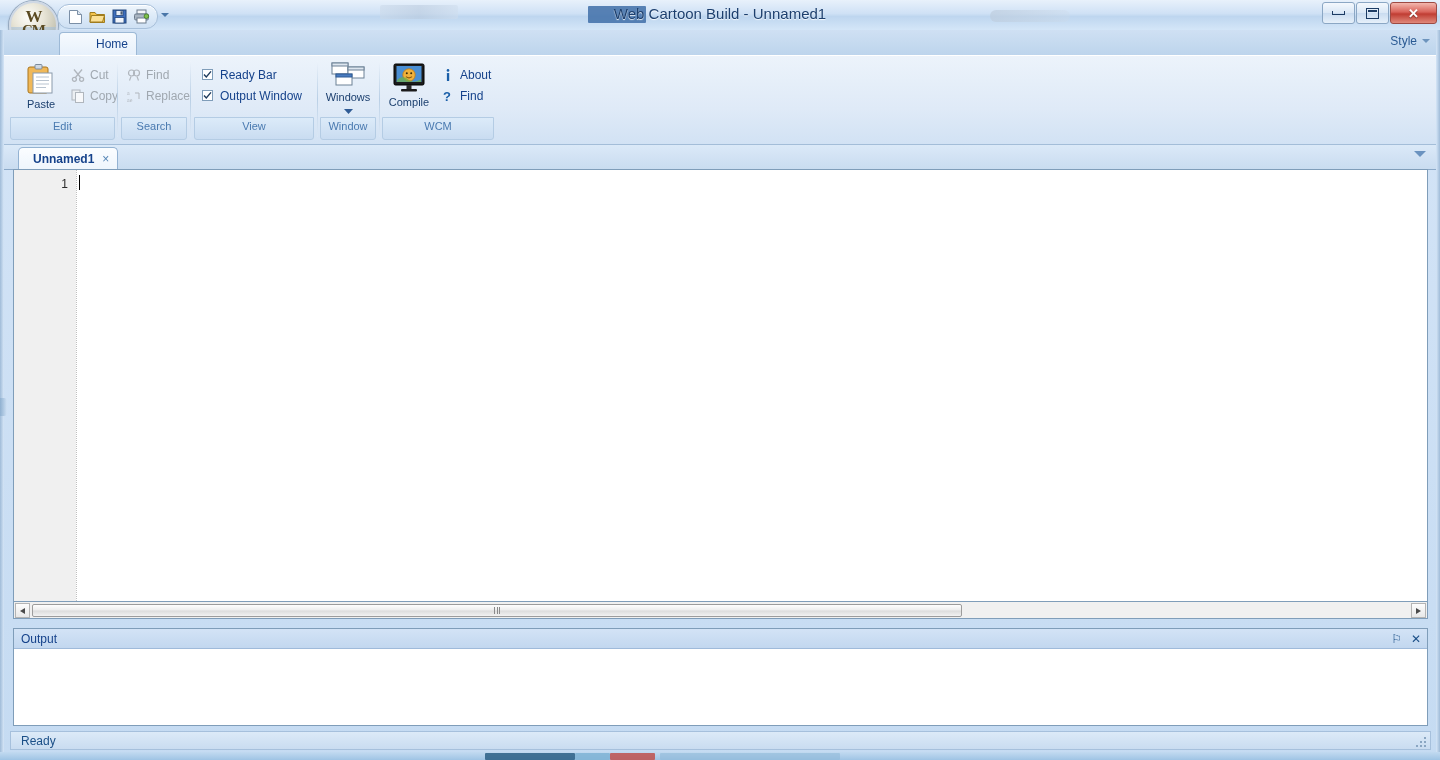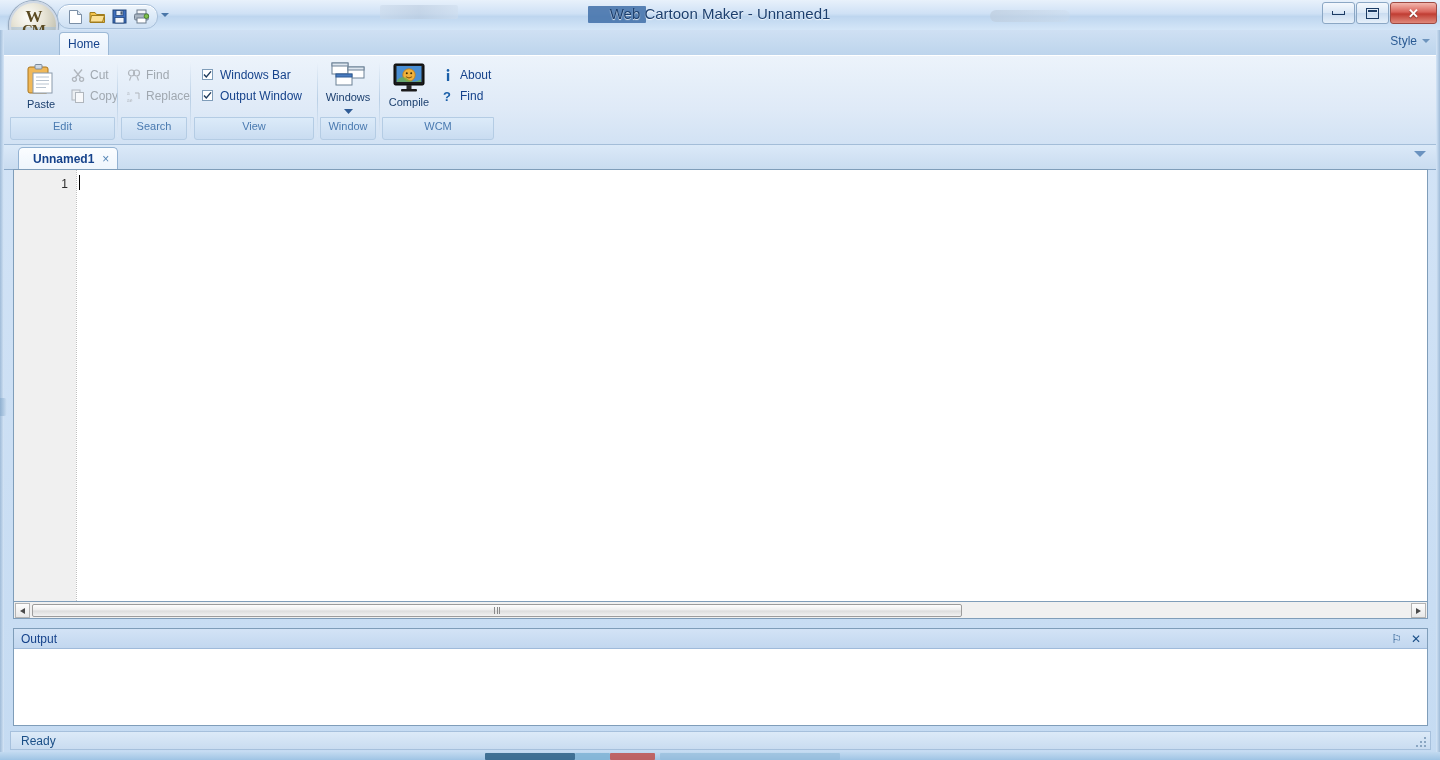--- a/index.html
+++ b/index.html
@@ -60,21 +60,21 @@
     display:flex;align-items:center;justify-content:center;}
   .caret{width:0;height:0;border-left:4px solid transparent;border-right:4px solid transparent;
     border-top:4px solid #4a76a8;}
 
   
   .tabstrip{position:absolute;left:0;top:30px;width:1440px;height:26px;
     background:linear-gradient(180deg,#cfe0f3 0%,#bcd4ec 100%);}
   .rtab{position:absolute;left:59px;top:2px;width:48px;height:24px;
     background:linear-gradient(180deg,#f6fafe 0%,#e6f0fb 100%);
     border:1px solid #9db9d6;border-bottom:none;border-radius:4px 4px 0 0;
-    text-align:center;line-height:22px;font-size:12px;color:#15428b;}
+    text-align:center;line-height:22px;font-size:12px;color:#15428b;padding-left:28px;}
   .style-drop{position:absolute;right:10px;top:4px;display:flex;align-items:center;gap:5px;
     font-size:12px;color:#2a5a93;}
   .style-caret{width:0;height:0;border-left:4px solid transparent;border-right:4px solid transparent;
     border-top:4px solid #6d94bd;}
 
   
   .ribbon{position:absolute;left:0;top:55px;width:1440px;height:88px;
     background:linear-gradient(180deg,#ecf3fb 0%,#dfeaf7 60%,#d2e2f4 100%);
     border-top:1px solid #fff;border-bottom:1px solid #a3bdd8;}
   .rgroup{position:absolute;top:3px;height:82px;}
@@ -182,21 +182,21 @@
 </style>
 </head>
 <body>
 
 <div class="app">
 
   <div class="titlebar">
     <div class="title-artifact2"></div>
     <div class="title-artifact"></div>
     <div class="title-artifact3"></div>
-    <div class="title-text">Web Cartoon Maker - Unnamed1</div>
+    <div class="title-text">Web Cartoon Build - Unnamed1</div>
 
     <div class="wincontrols">
       <div class="wbtn">
         <span class="gl-min"></span>
       </div>
       <div class="wbtn">
         <span class="gl-res"></span>
       </div>
       <div class="wbtn close">✕</div>
     </div>
@@ -326,21 +326,21 @@
 
     <div class="rgroup" style="left:194px;width:120px;">
       <div class="rgroup-body">
         <div style="position:absolute;left:8px;top:5px;">
           <div class="chkrow">
             <span class="cb">
               <svg width="9" height="9" viewBox="0 0 9 9">
                   <path d="M1 4.5 L3.3 7 L8 1.4" stroke="#1f3b5c" stroke-width="1.4" fill="none"></path>
                 </svg>
             </span>
-            <span>Windows Bar</span>
+            <span>Ready Bar</span>
           </div>
           <div class="chkrow">
             <span class="cb">
               <svg width="9" height="9" viewBox="0 0 9 9">
                   <path d="M1 4.5 L3.3 7 L8 1.4" stroke="#1f3b5c" stroke-width="1.4" fill="none"></path>
                 </svg>
             </span>
             <span>Output Window</span>
           </div>
         </div>

